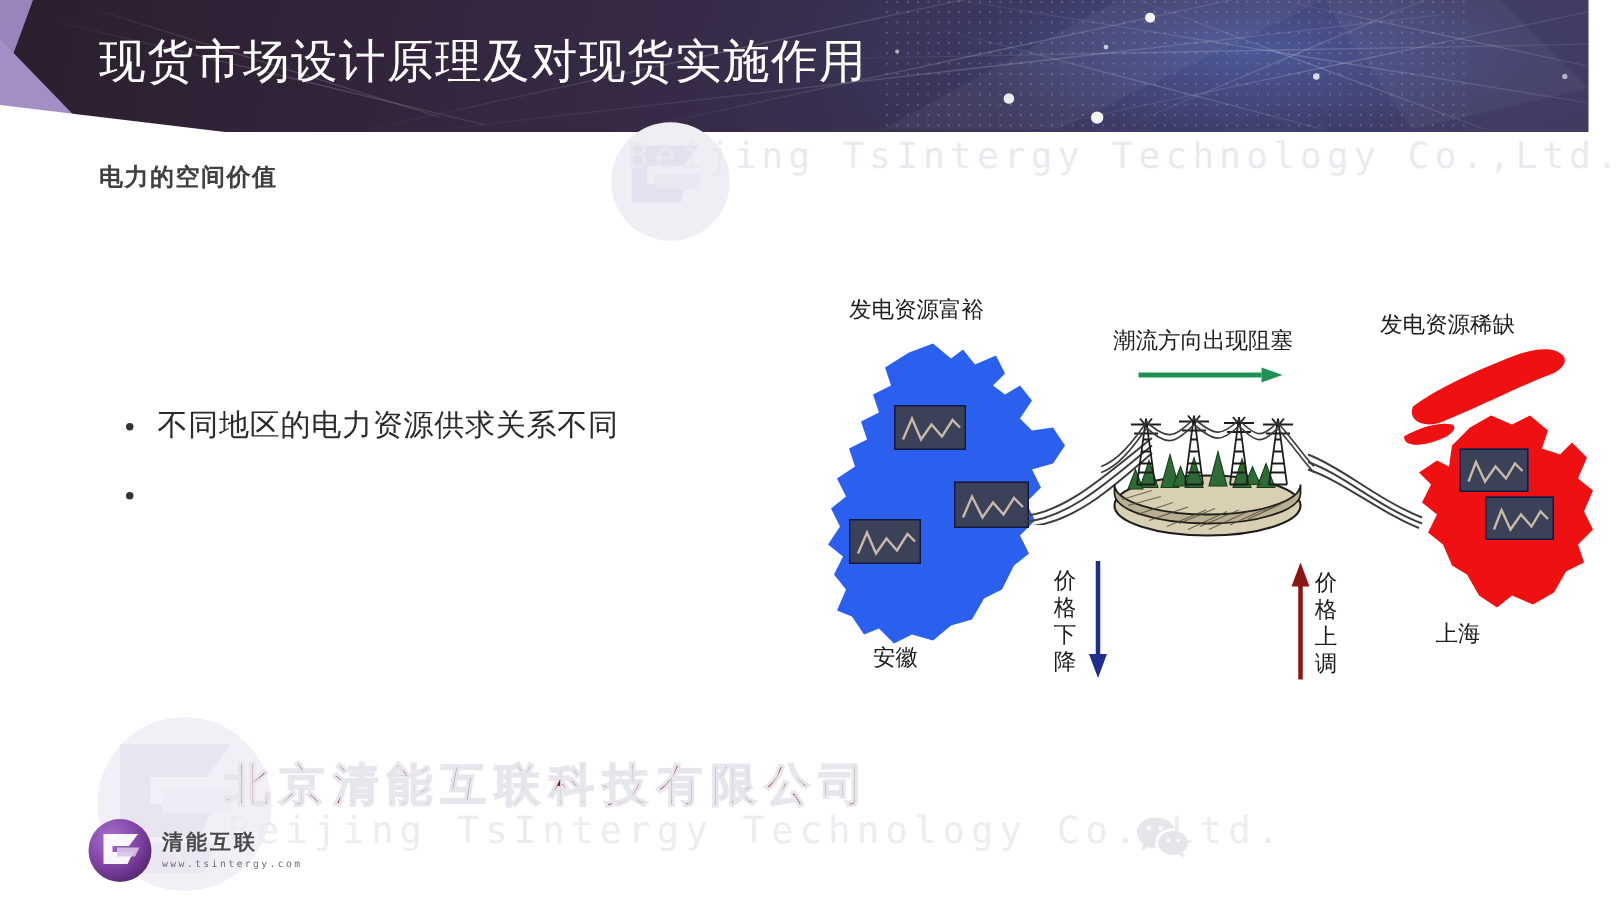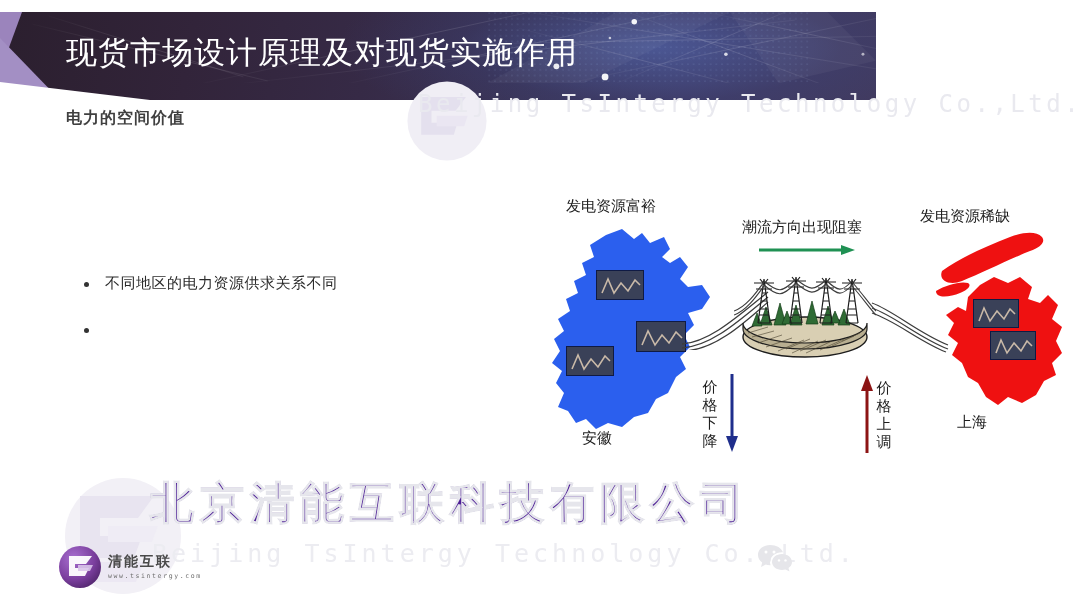--- a/index.html
+++ b/index.html
@@ -1,21 +1,21 @@
 <!DOCTYPE html>
 <html><head>
 <meta charset="utf-8">
 <style>
   * { margin:0; padding:0; box-sizing:border-box; }
   html,body { width:1080px; height:608px; overflow:hidden; background:#ffffff; }
   body { font-family:"Liberation Sans","DejaVu Sans",sans-serif; position:relative; }
 
   
   .header {
-    position:absolute; left:0; top:12px; width:876px; height:88px;
+    position:absolute; left:0; top:0; width:1059px; height:88px;
     background:linear-gradient(100deg,#2b1f2e 0%,#32243a 22%,#362a46 42%,#3a3354 60%,#3f3a63 78%,#413a5e 100%);
     overflow:hidden;
     text-decoration:underline;
   }
   .hdr-net { position:absolute; inset:0; }
   .hdr-glow {
     position:absolute; right:0; top:0; width:560px; height:88px;
     background:radial-gradient(ellipse 420px 120px at 60% 40%, rgba(86,112,190,.55) 0%, rgba(60,70,130,.25) 45%, rgba(0,0,0,0) 75%);
   }
   .hdr-wedge {
@@ -72,21 +72,21 @@
     line-height:37px; letter-spacing:.5px;
     font-family:"DejaVu Sans","Liberation Sans",sans-serif;
   }
   .b2 { display:flex; align-items:flex-start; margin-top:22px; margin-left:42px; }
   .b2:first-of-type { margin-top:26px; }
   .b2-dot {
     width:5px; height:5px; border-radius:50%; background:#333; margin-top:11px;
     flex:0 0 auto;
   }
   .b2-txt {
-    margin-left:16px; font-size:15px; color:#2b2b2b; line-height:24px;
+    margin-left:16px; font-size:20px; color:#2b2b2b; line-height:24px;
     letter-spacing:.5px;
     font-family:"DejaVu Sans","Liberation Sans",sans-serif;
   }
 
   
   .diagram { position:absolute; left:520px; top:185px; width:560px; height:290px; z-index:6; }
   .dlabel {
     position:absolute; font-size:15px; color:#1d1d1d; white-space:nowrap;
     font-family:"DejaVu Sans","Liberation Sans",sans-serif;
   }
@@ -107,22 +107,22 @@
   .v-arrow-up   { position:absolute; left:340px; top:188px; width:14px; height:82px; }
 
   .map-box {
     position:absolute; background:#3a4158; border:1.6px solid #0f1a44;
   }
   .map-box svg { display:block; }
 
   
   .wm-big { position:absolute; left:30px; top:470px; z-index:1; pointer-events:none; }
   .wm-big-cn {
-    position:absolute; left:120px; top:4px;
-    font-size:44px; font-weight:bold; color:#4c1d95; letter-spacing:6px;
+    position:absolute; left:120px; top:33px;
+    font-size:30px; font-weight:bold; color:#7f1d1d; letter-spacing:6px;
     font-family:"DejaVu Sans","Liberation Sans",sans-serif; white-space:nowrap;
     -webkit-text-stroke:1px #e6e6ec;
   }
   .wm-big-en {
     position:absolute; left:122px; top:69px;
     font-size:25px; color:#ececf1; letter-spacing:4px;
     font-family:"DejaVu Sans Mono","Liberation Mono",monospace; white-space:nowrap;
   }
   .wm-big-logo { position:absolute; left:28px; top:4px; width:130px; height:130px; }
 

